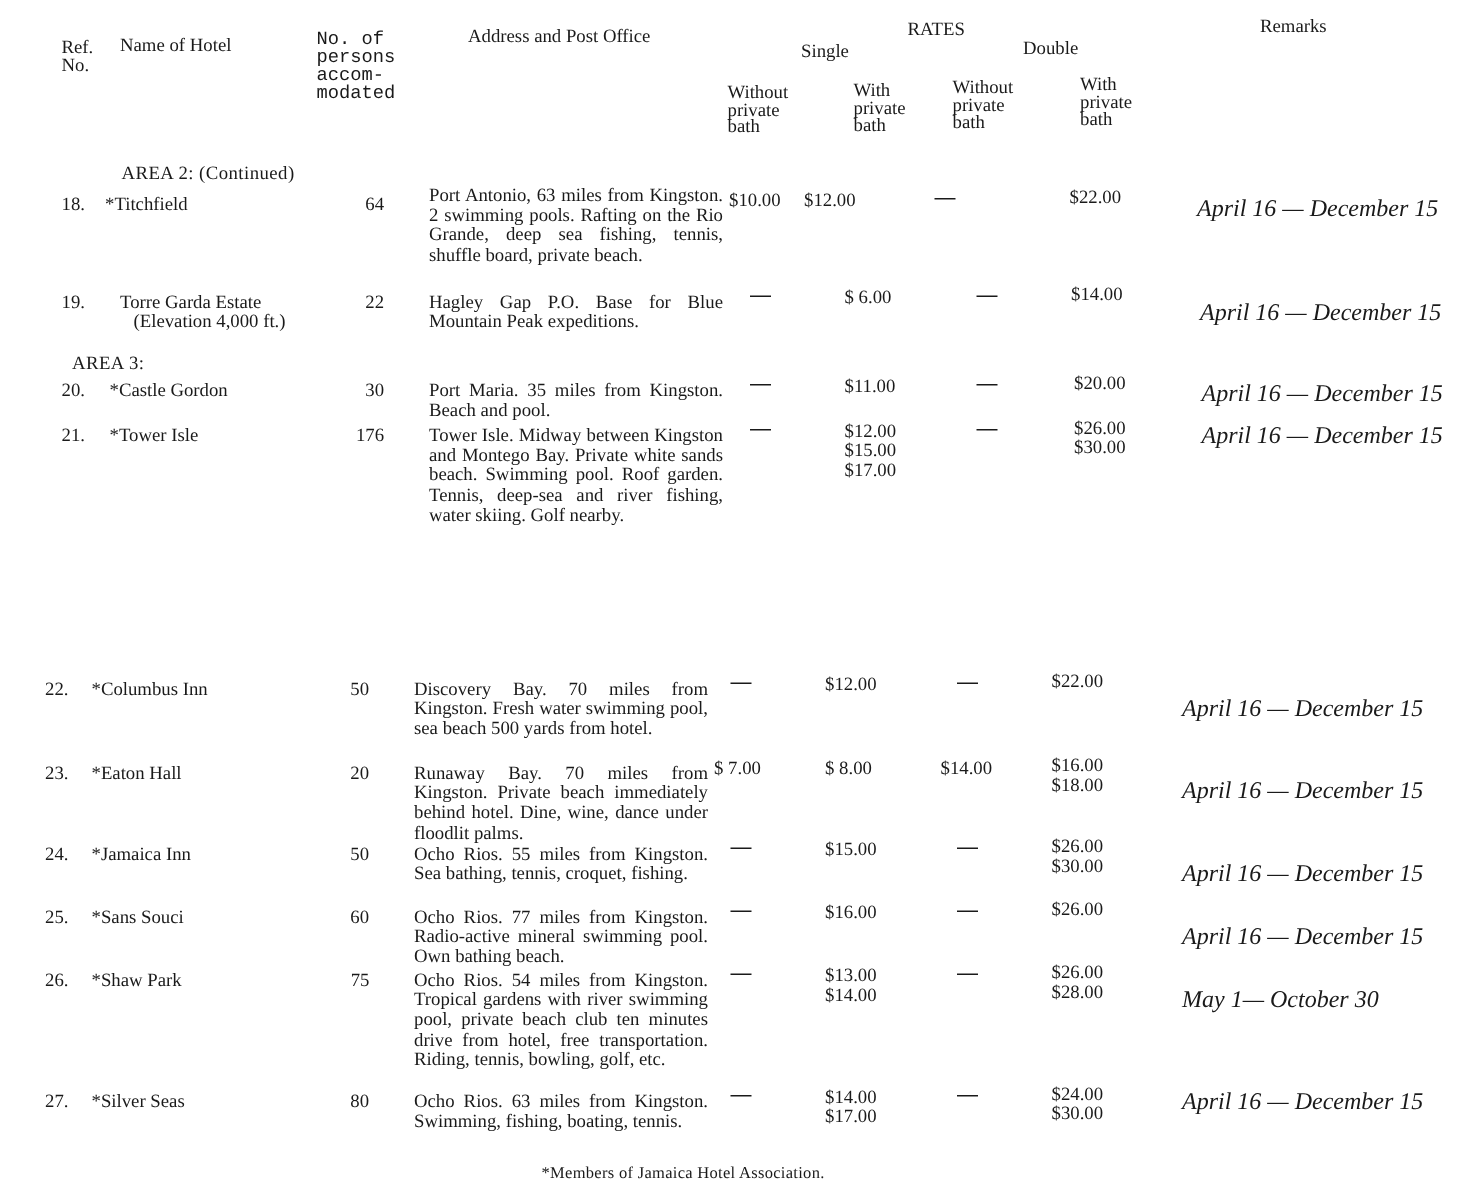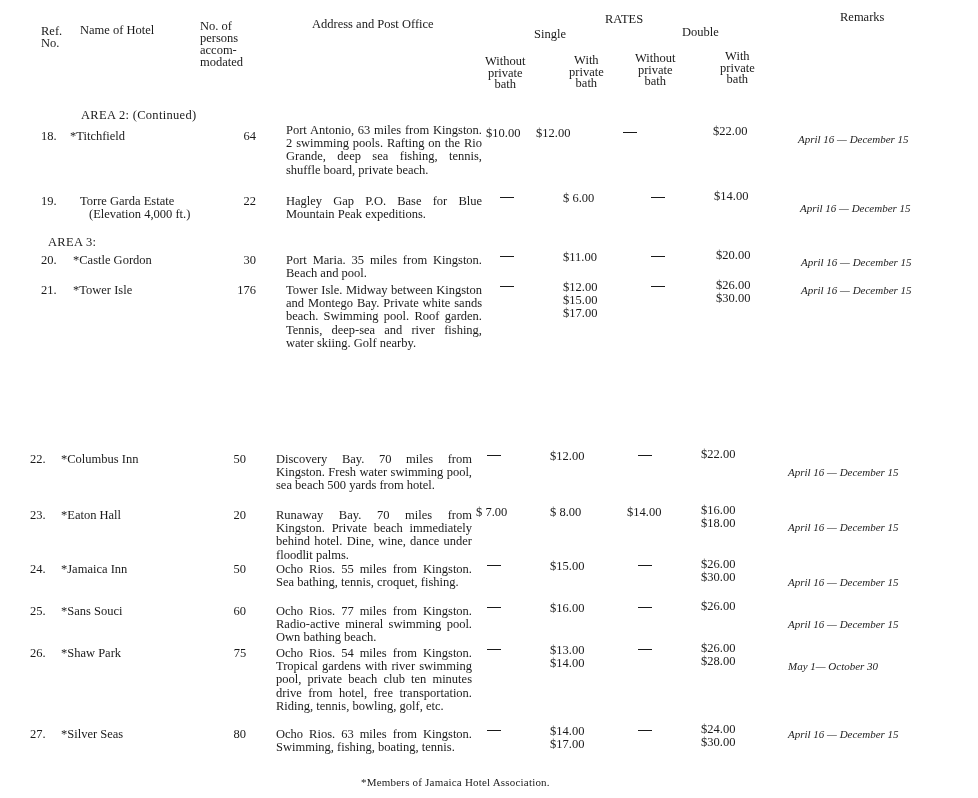--- a/index.html
+++ b/index.html
@@ -3,40 +3,40 @@
 <meta charset="utf-8">
 <style>
   html, body { margin: 0; padding: 0; background: #ffffff; }
   body {
     width: 978px; height: 798px; position: relative; overflow: hidden;
     font-family: "Liberation Serif", "DejaVu Serif", serif;
     color: #1a1a1a; font-size: 12.5px; line-height: 13px;
   }
   .abs { position: absolute; }
   .hdr { font-size: 12.5px; line-height: 12px; }
-  .sub { font-size: 12.5px; line-height: 11.5px; text-align: center; }
+  .sub { font-size: 12.5px; line-height: 11.5px; }
   .area { font-size: 12.5px; letter-spacing: 0.3px; }
   .ref { width: 30px; }
   .name { }
   .persons { width: 40px; text-align: right; }
   .addr { width: 196px; text-align: justify; text-align-last: left; line-height: 13.2px; }
   .rate { }
-  .remark { font-style: italic; font-size: 11px; }
+  .remark { font-style: italic; font-size: 16px; }
   .dash { display: inline-block; width: 14px; height: 1.6px; background: #1a1a1a; vertical-align: middle; margin-top: -3px; }
   .footnote { font-size: 11px; letter-spacing: 0.2px; }
 </style>
 </head>
 <body>
 
 <div class="abs hdr" style="left:41px;top:25px;">
   <div>Ref.</div>
   <div>No.</div>
 </div>
 <div class="abs hdr" style="left:80px;top:24px;">Name of Hotel</div>
-<div class="abs hdr" style="left:200px;top:20px;">
+<div class="abs hdr" style="left:211px;top:20px;font-family:Liberation Mono, monospace;">
   <div>No. of</div>
   <div>persons</div>
   <div>accom-</div>
   <div>modated</div>
 </div>
 <div class="abs hdr" style="left:312px;top:18px;">Address and Post Office</div>
 <div class="abs hdr" style="left:605px;top:13px;">RATES</div>
 <div class="abs hdr" style="left:534px;top:28px;">Single</div>
 <div class="abs hdr" style="left:682px;top:26px;">Double</div>
 <div class="abs hdr" style="left:840px;top:11px;">Remarks</div>

